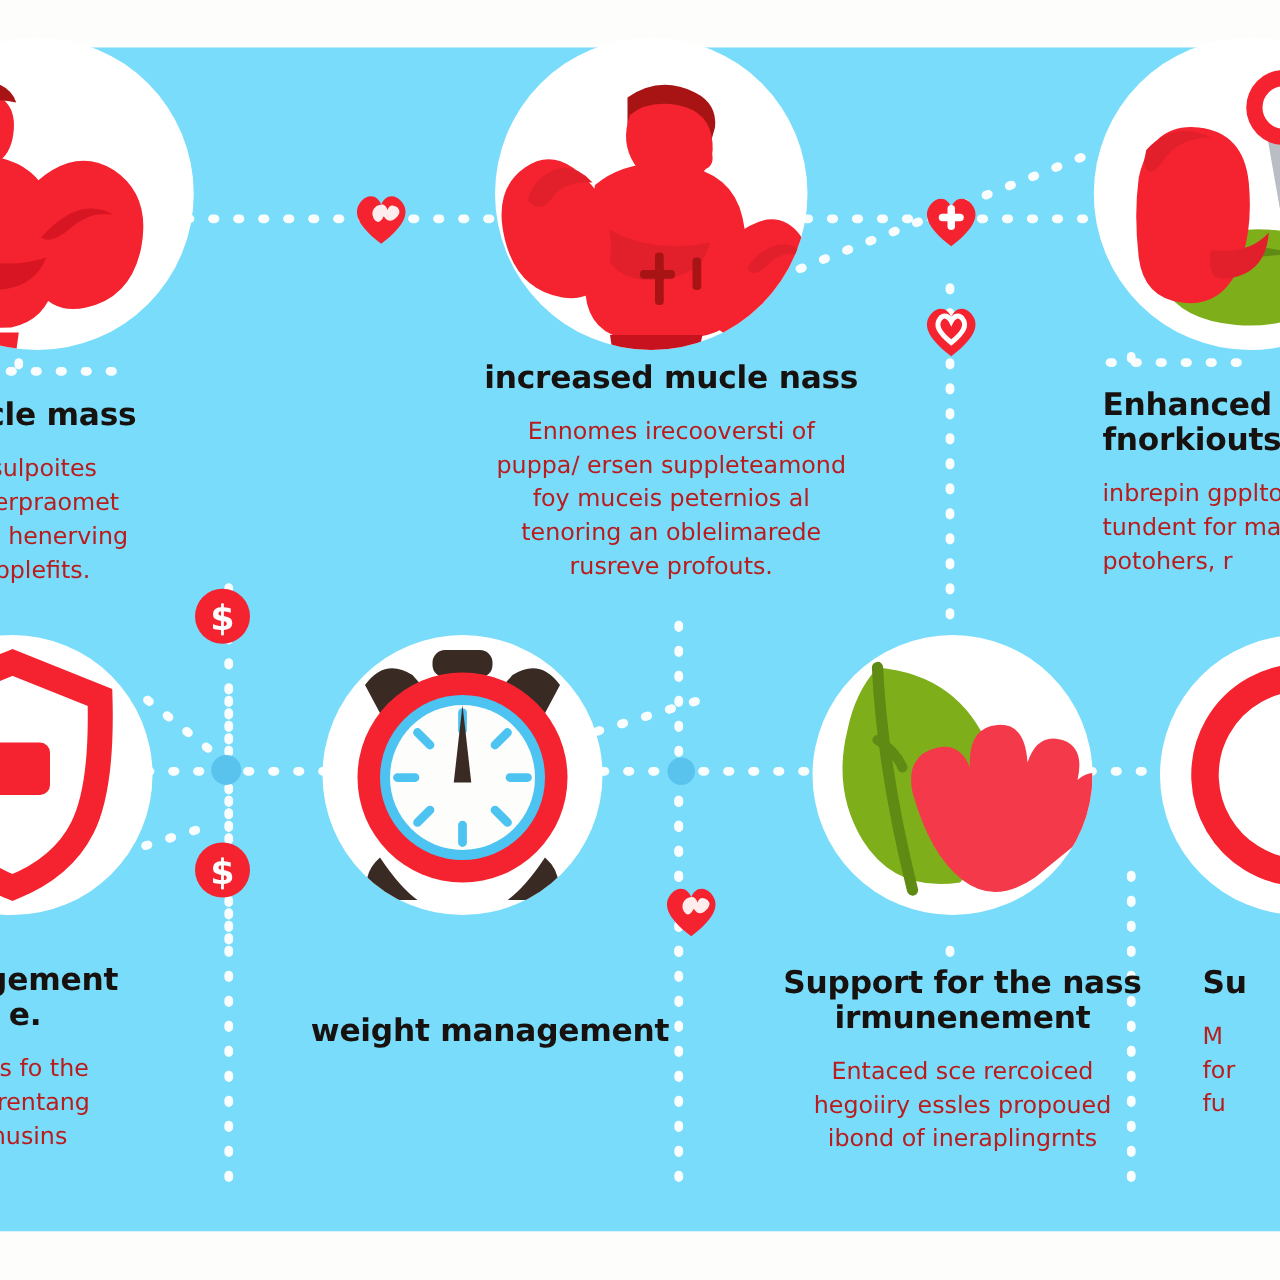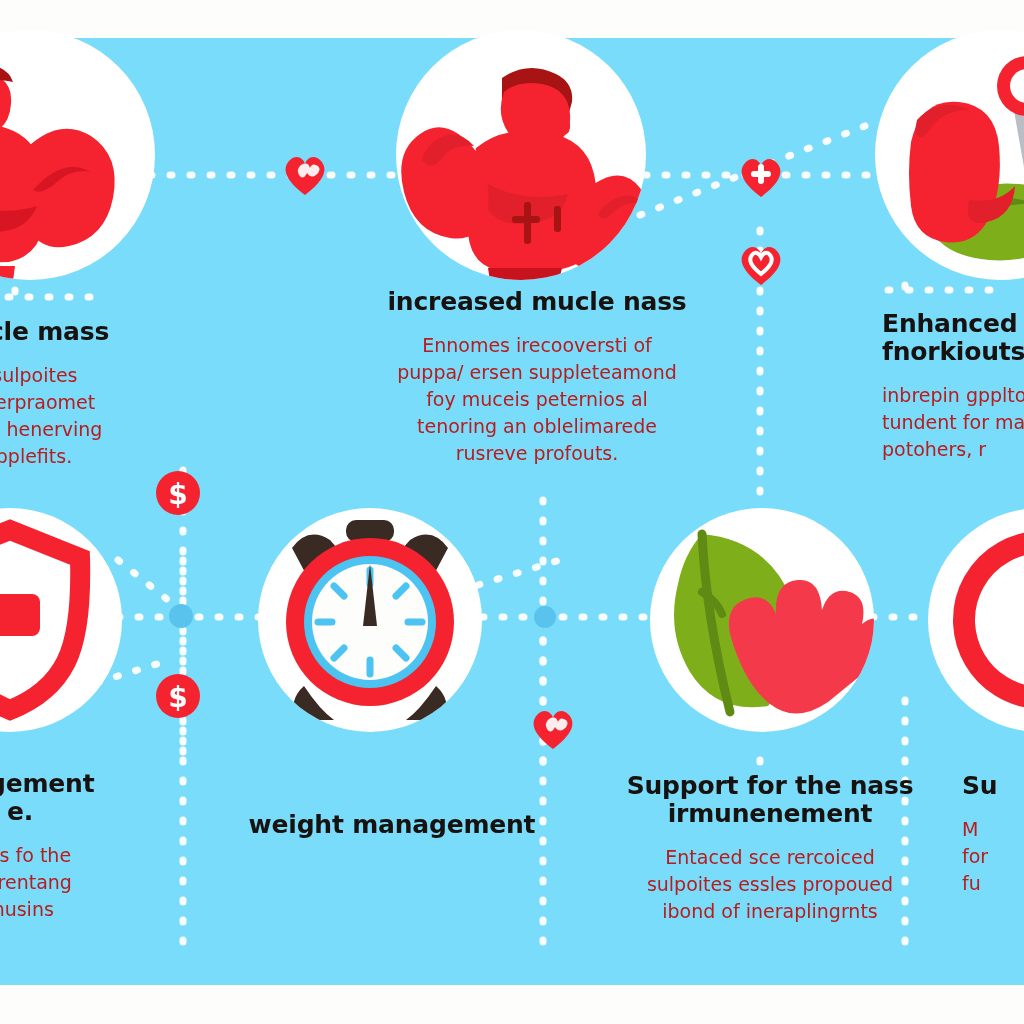--- a/index.html
+++ b/index.html
@@ -318,21 +318,21 @@
   </div>
 
   <div class="block" style="left:232px; top:775px; width:320px;margin-top:36px;">
     <div class="title">weight management</div>
   </div>
 
   <div class="block" style="left:610px; top:772px; width:320px;">
     <div class="title">Support for the nass
 irmunenement</div>
     <div class="body">Entaced sce rercoiced
-sulpoites essles propoued
+hegoiiry essles propoued
 ibond of ineraplingrnts</div>
   </div>
 
   <div class="block" style="left:962px; top:772px; width:160px; text-align:left;">
     <div class="title">Su</div>
     <div class="body">M
 for
 fu</div>
   </div>
 

